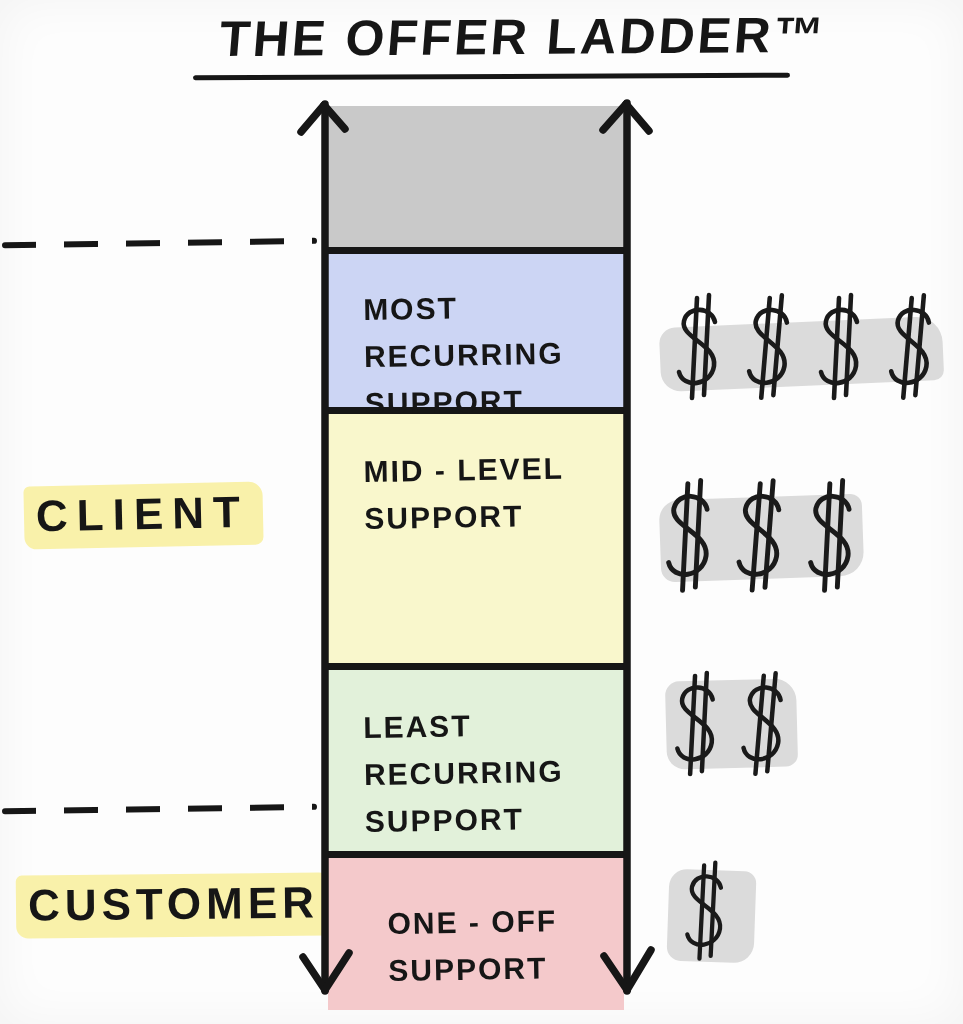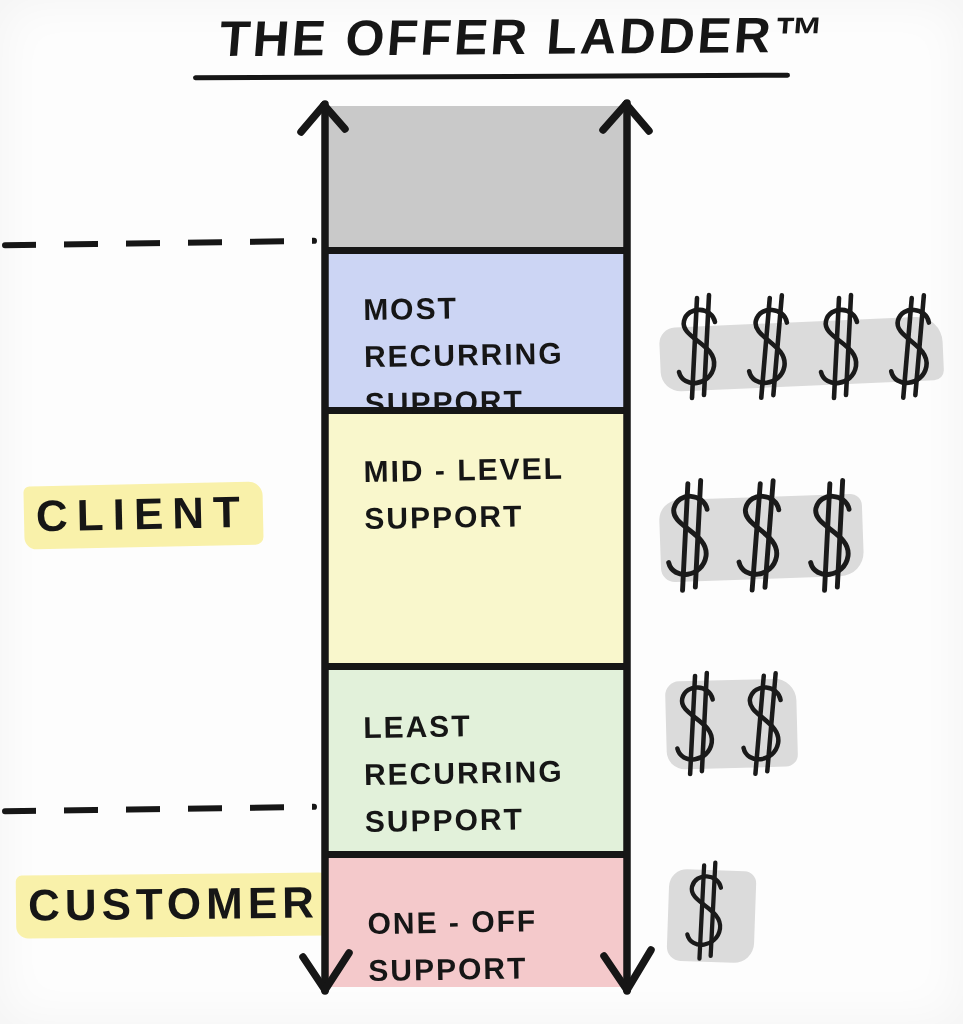--- a/index.html
+++ b/index.html
@@ -33,21 +33,21 @@
 
   
   .ladder{
     position:absolute;left:328px;top:106px;width:296px;height:881px;
   }
   .tier{box-sizing:border-box;width:100%;}
   .tier-0{height:141px;}
   .tier-1{height:160px;border-top:7px solid #161616;padding:30px 0 0 36px;}
   .tier-2{height:256px;border-top:7px solid #161616;padding:32px 0 0 36px;}
   .tier-3{height:188px;border-top:7px solid #161616;padding:32px 0 12px 36px;}
-  .tier-4{height:136px;border-top:7px solid #161616;padding:40px 0 0 40px;}
+  .tier-4{height:159px;border-top:7px solid #161616;padding:40px 0 0 60px;}
   .tier-label{
     display:inline-block;width:240px;
     font-size:30px;font-weight:700;letter-spacing:2px;line-height:47px;
     transform:rotate(-1deg);
   }
 
   
   .overlay{
     position:absolute;left:0;top:0;width:963px;height:1024px;
     pointer-events:none;

